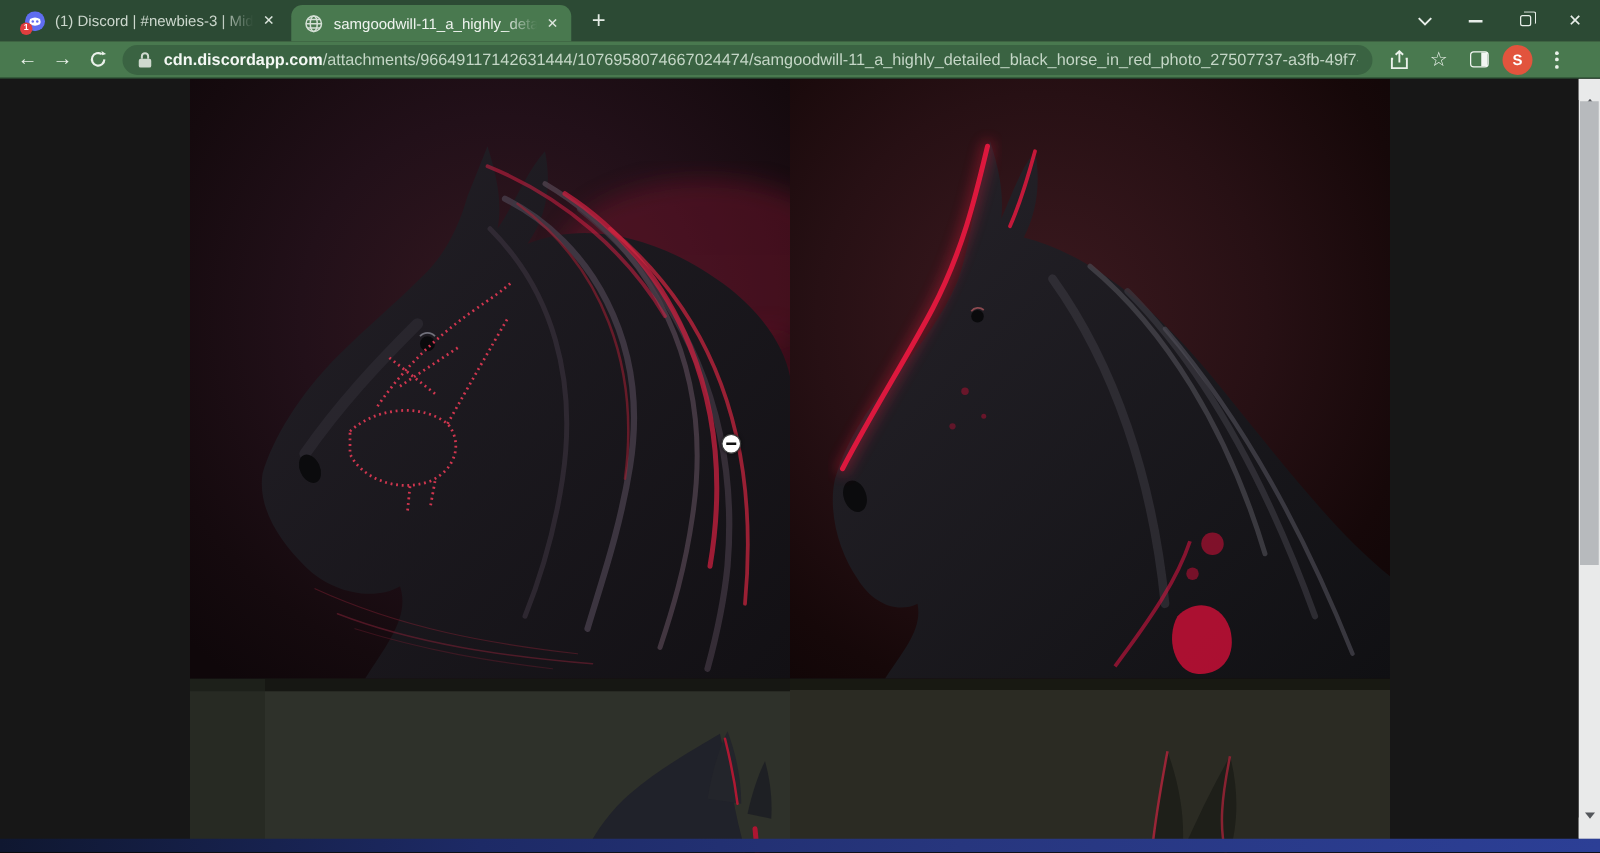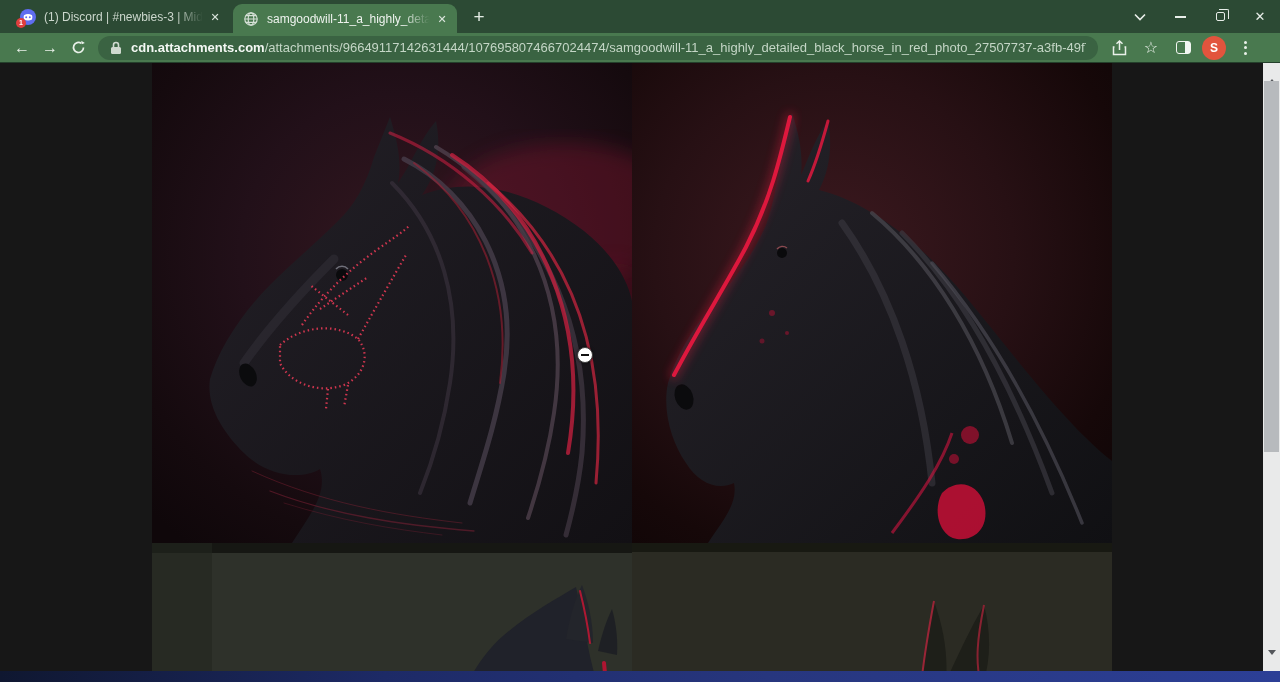--- a/index.html
+++ b/index.html
@@ -141,21 +141,21 @@
         <path d="M12.5 7.5 A5 5 0 1 1 10.4 3.4" stroke="#eaf1ea" stroke-width="1.7"></path>
         <path d="M10.2 0.8 L10.8 4.2 L13.9 3.1 Z" fill="#eaf1ea"></path>
       </svg>
     </button>
 
     <div class="urlpill">
       <svg class="lock-icon" width="12" height="14" viewBox="0 0 12 14">
         <rect x="1" y="6" width="10" height="7" rx="1.5" fill="#cfd9cf"></rect>
         <path d="M3.5 6 V4 a2.5 2.5 0 0 1 5 0 V6" fill="none" stroke="#cfd9cf" stroke-width="1.6"></path>
       </svg>
-      <span class="urltext"><span class="urldomain">cdn.attachments.com</span><span class="urlpath">/attachments/96649117142631444/1076958074667024474/samgoodwill-11_a_highly_detailed_black_horse_in_red_photo_27507737-a3fb-49f7-b0…</span></span>
+      <span class="urltext"><span class="urldomain">cdn.discordapp.com</span><span class="urlpath">/attachments/96649117142631444/1076958074667024474/samgoodwill-11_a_highly_detailed_black_horse_in_red_photo_27507737-a3fb-49f7-b0…</span></span>
     </div>
 
     <div class="tool-icons">
       <button class="iconbtn">
         <svg width="15" height="16" viewBox="0 0 15 16" fill="none" stroke="#eaf1ea" stroke-width="1.5">
           <path d="M7.5 1 V10 M4.5 3.8 L7.5 1 L10.5 3.8"></path>
           <path d="M2.5 7 H1.5 V14.5 H13.5 V7 H12.5"></path>
         </svg>
       </button>
       <button class="iconbtn star">☆</button>

